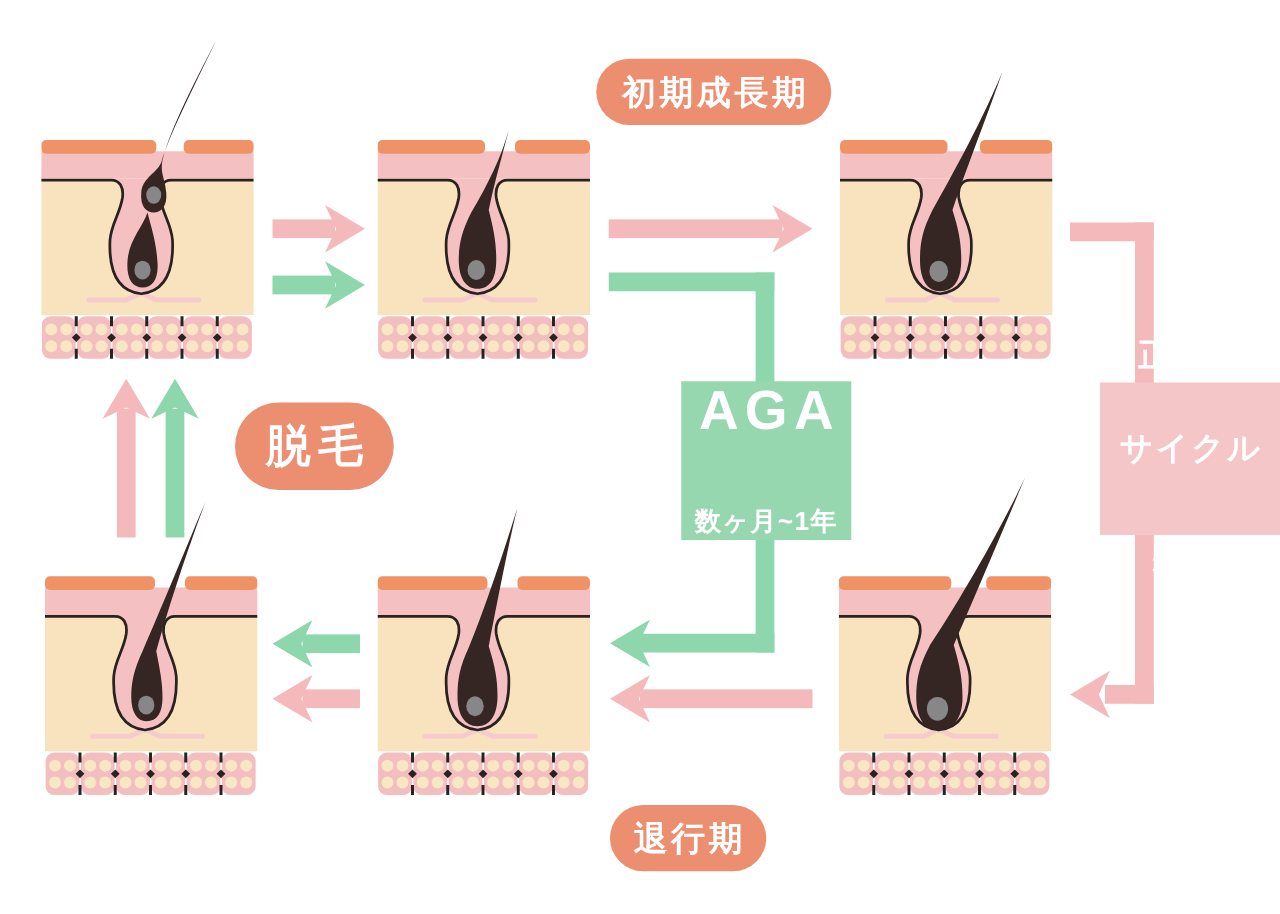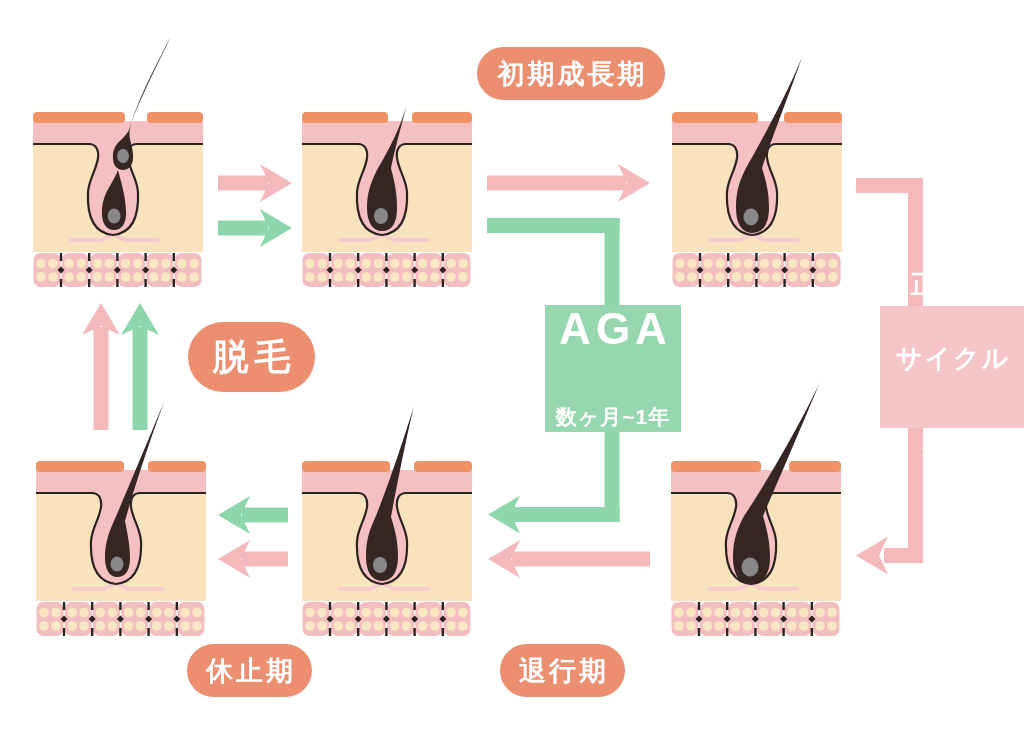--- a/index.html
+++ b/index.html
@@ -169,23 +169,22 @@
       <rect x="884" y="548" width="39" height="15"></rect>
       <polygon points="856,555.5 888,536.5 879,555.5 888,574.5"></polygon>
     </g>
   </svg>
 
   <div class="pill" style="left:477px;top:47px;width:188px;height:53px">初期成長期</div>
 
   <div class="pill" style="left:188px;top:322px;width:127px;height:70px;font-size:36px;letter-spacing:6px;text-indent:6px">脱毛</div>
 
 
-  <div class="pill" style="left:187px;top:644px;width:125px;height:53px">休止期</div>
 
-  <div class="pill" style="left:500px;top:644px;width:125px;height:53px">退行期</div>
+  <div class="pill" style="left:488px;top:644px;width:125px;height:53px">退行期</div>
 
   <div class="sqbox" id="aga-box">
     <div class="t">AGA</div>
     <div class="d">数ヶ月~1年</div>
   </div>
 
   <div class="sqbox" id="normal-box">
     <div class="l">正常な</div>
     <div class="l">サイクル</div>
     <div class="d">3~5年</div>

